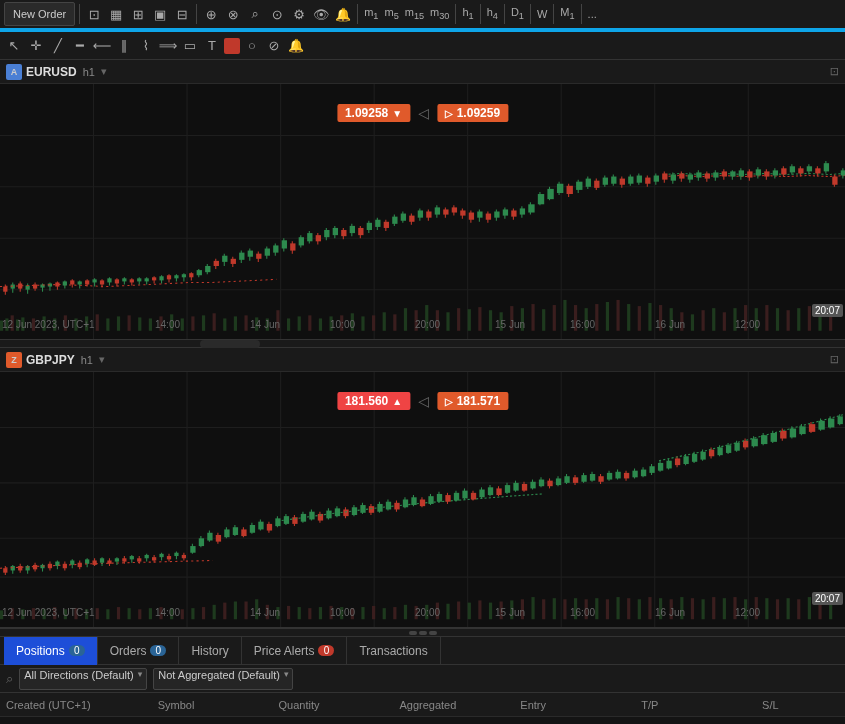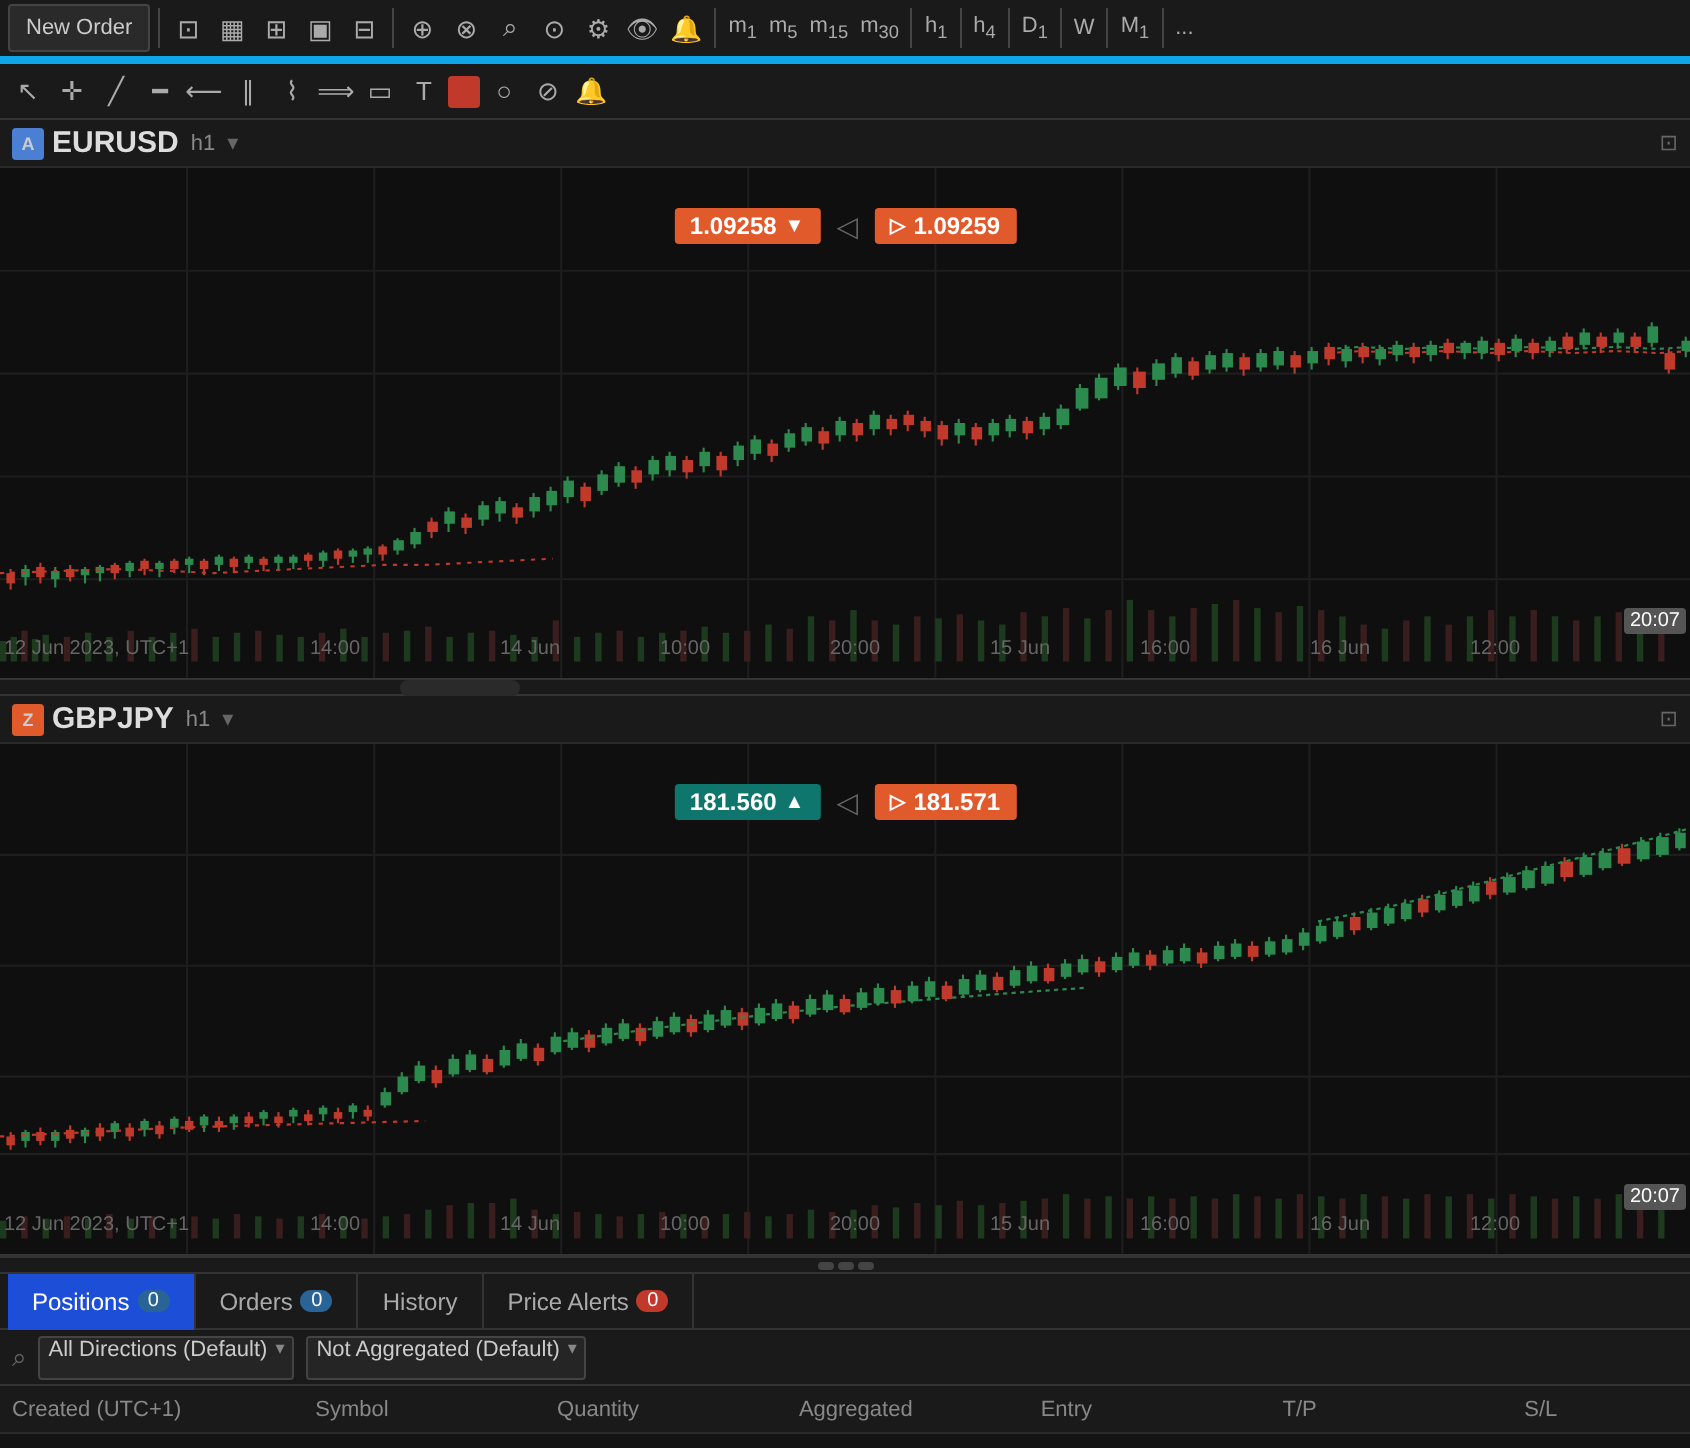--- a/index.html
+++ b/index.html
@@ -99,21 +99,21 @@
       display: flex;
       align-items: center;
       justify-content: center;
       font-size: 9px;
       font-weight: bold;
     }
     .eurusd-icon { background: #4a7fd4; }
     .gbpjpy-icon { background: #e05a2b; }
 
     .chart-symbol {
-      font-size: 15px;
+      font-size: 12px;
       font-weight: bold;
       color: #ddd;
     }
     .chart-timeframe {
       font-size: 11px;
       color: #888;
       margin-left: 2px;
     }
     .chart-header-icon {
       color: #666;
@@ -155,21 +155,21 @@
       color: #fff;
       padding: 2px 8px;
       font-size: 12px;
       font-weight: bold;
       border-radius: 2px;
       display: flex;
       align-items: center;
       gap: 4px;
     }
     .price-ask-green {
-      background: #0f766e;
+      background: #ef4444;
       color: #fff;
       padding: 2px 8px;
       font-size: 12px;
       font-weight: bold;
       border-radius: 2px;
       display: flex;
       align-items: center;
       gap: 4px;
     }
     .price-connector {
@@ -1092,20 +1092,23 @@
       <span>Orders</span>
       <span class="tab-badge">0</span>
     </div>
     <div class="tab-item">
       <span>History</span>
     </div>
     <div class="tab-item">
       <span>Price Alerts</span>
       <span class="tab-badge-orange">0</span>
     </div>
+    <div class="tab-item">
+      <span>Transactions</span>
+    </div>
   </div>
 
   <div id="filter-bar">
     <div class="search-icon-wrap">⌕</div>
     <div class="filter-dropdown">
       <span>All Directions (Default)</span>
       <span class="dropdown-arrow">▾</span>
     </div>
     <div class="filter-dropdown">
       <span>Not Aggregated (Default)</span>

